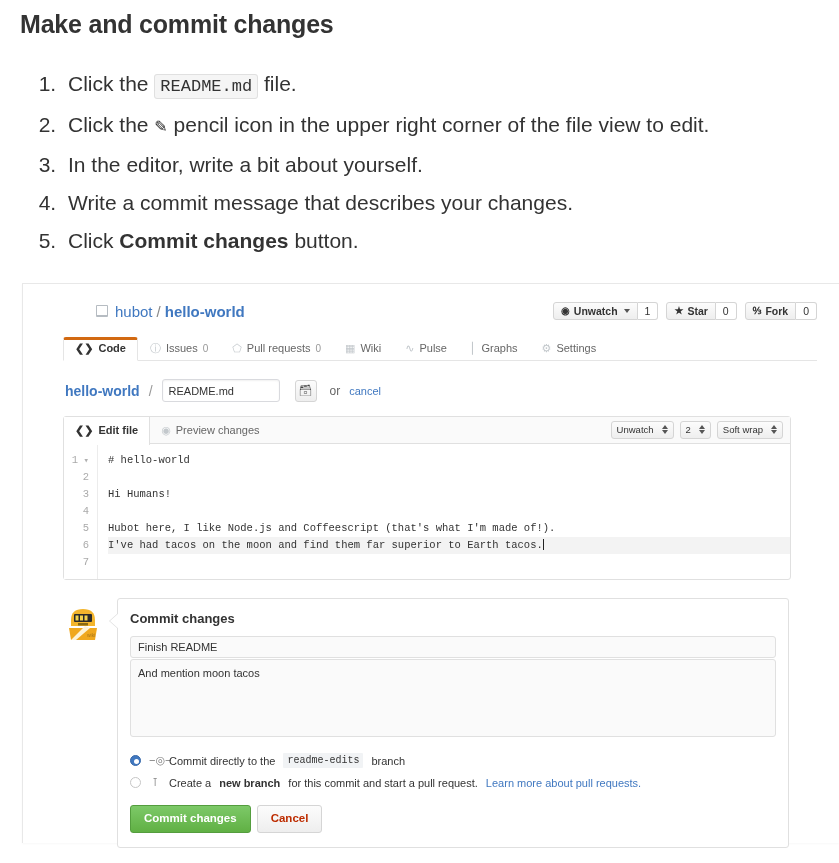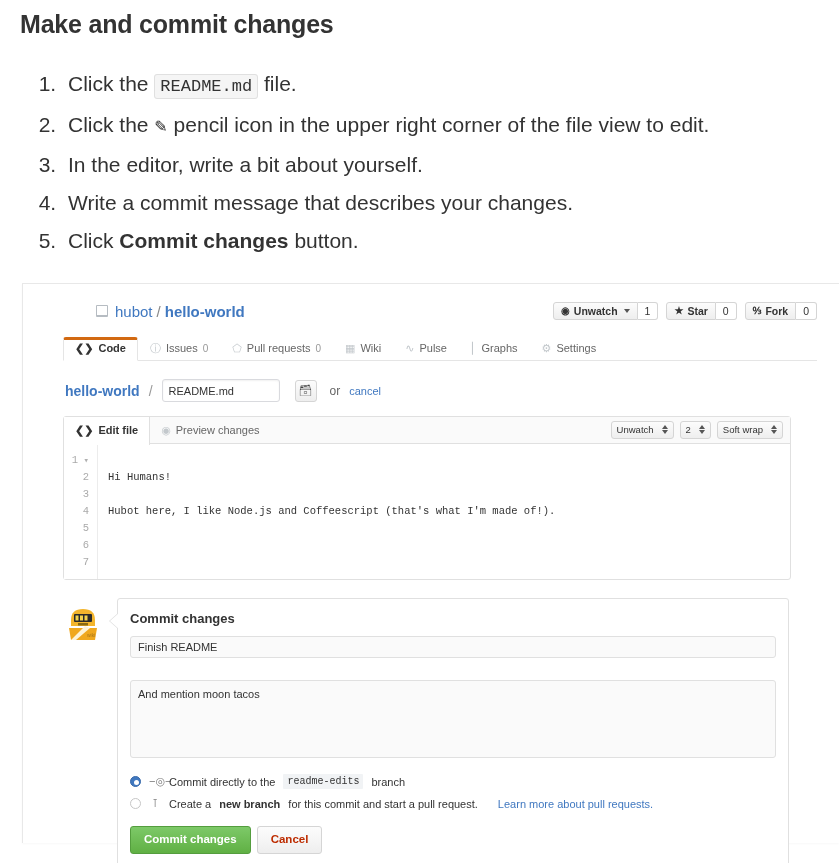--- a/index.html
+++ b/index.html
@@ -272,21 +272,21 @@
   .ci-summary {
     width: 100%; height: 22px;
     border: 1px solid #e0e0e0; border-radius: 3px;
     background: #fafafa;
     font-family: "Liberation Sans", sans-serif;
     font-size: 11px; color: #333;
     padding: 0 7px;
   }
   .ci-desc {
     width: 100%; height: 78px;
-    margin-top: 22px;
+    margin-top: 1px;
     border: 1px solid #e0e0e0; border-radius: 3px;
     background: #fafafa;
     font-family: "Liberation Sans", sans-serif;
     font-size: 11px; color: #333;
     padding: 6px 7px;
     resize: none;
     line-height: 1.4;
   }
   .radio-row { display: flex; align-items: center; gap: 8px; margin-top: 12px; font-size: 11px; color: #333; }
   .radio-row.second { margin-top: 8px; }
@@ -299,21 +299,21 @@
   .rdo.on::after {
     content:""; position:absolute; left:3px; top:3px;
     width:5px; height:5px; border-radius:50%; background:#fff;
   }
   .branch-ico { color: #777; font-size: 11px; width: 12px; text-align: center; }
   .branch-code {
     font-family: "Liberation Mono","DejaVu Sans Mono",monospace;
     font-size: 10px; background: #f1f3f5; color: #333;
     border-radius: 1px; padding: 2px 4px;
   }
-  .learn-link { color: #4078c0; margin-left: 12px; }
+  .learn-link { color: #4078c0; }
 
   .btn-row { display: flex; gap: 6px; margin-top: 16px; }
   .btn-commit {
     background: linear-gradient(#7dc968, #60b044);
     border: 1px solid #549d3e;
     border-radius: 3px;
     color: #fff; font-weight: bold; font-size: 11.5px;
     padding: 7px 13px; line-height: 1;
   }
   .btn-cancel {
@@ -457,24 +457,26 @@
           <div class="gutter">
             <div><span>1</span><span class="fold"> ▾</span></div>
             <div>2</div>
             <div>3</div>
             <div>4</div>
             <div>5</div>
             <div>6</div>
             <div>7</div>
           </div>
           <div class="codelines">
+            <div># hello-world</div>
             <div></div>
             <div>Hi Humans!</div>
             <div></div>
             <div>Hubot here, I like Node.js and Coffeescript (that's what I'm made of!).</div>
+            <div class="hl"><span>I've had tacos on the moon and find them far superior to Earth tacos.</span><span class="caretbar"></span></div>
             <div></div>
           </div>
         </div>
       </div>
 
       <div class="commit-wrap">
         <div class="avatar">
           <svg viewBox="0 0 36 36" width="36" height="36" aria-hidden="true">
             <rect x="0" y="0" width="36" height="36" fill="#ffffff"></rect>
             <path d="M6 16 Q6 5 18 5 Q30 5 30 16 L30 22 L6 22 Z" fill="#f3b52c"></path>

